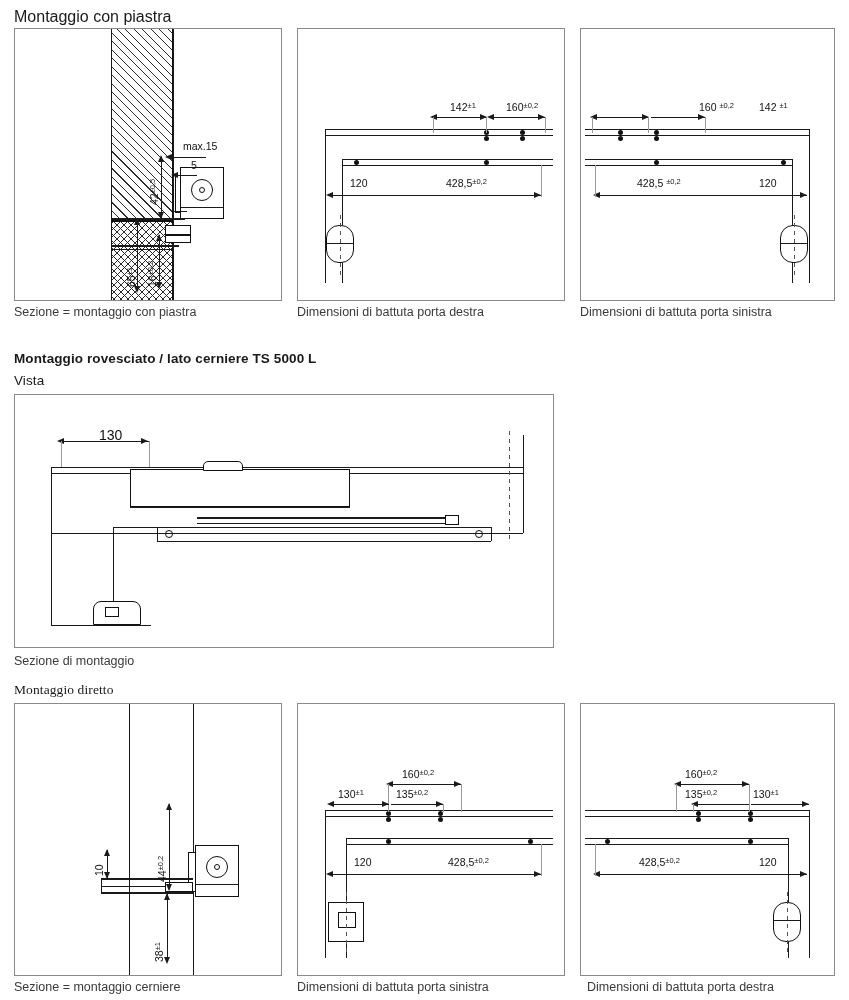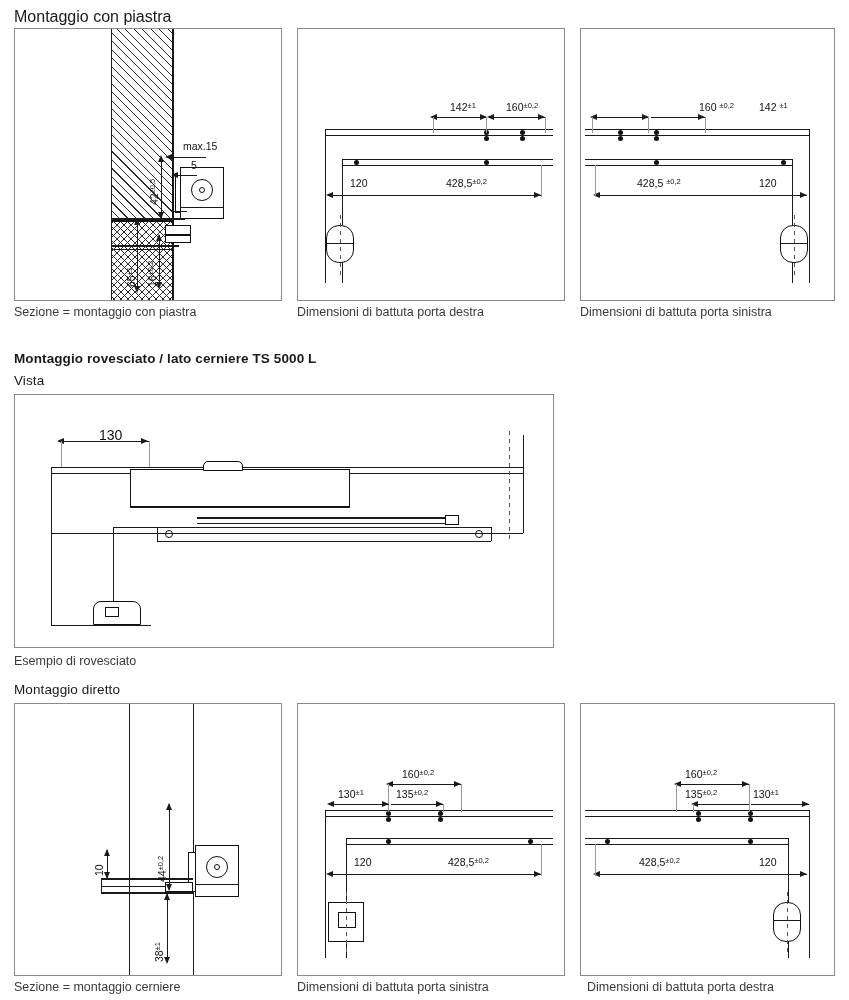--- a/index.html
+++ b/index.html
@@ -309,23 +309,23 @@
     <div class="dim bigdim" style="left:84px; top:32px;">
       <span>130</span>
     </div>
     <div class="ln h1px" style="left:46px; top:46px; width:88px;"></div>
     <div class="arrowL" style="left:42px; top:43px;"></div>
     <div class="arrowR" style="left:126px; top:43px;"></div>
     <div class="ln v1px lt" style="left:46px; top:46px; height:26px;"></div>
     <div class="ln v1px lt" style="left:134px; top:46px; height:26px;"></div>
   </div>
 
-  <div class="caption" style="position:absolute; left:14px; top:654px;">Esempio di rovesciato</div>
-
-  <div class="sec-title" style="position:absolute; left:14px; top:682px;">Montaggio diretto</div>
+  <div class="caption" style="position:absolute; left:14px; top:654px;">Sezione di montaggio</div>
+
+  <div class="sec-title" style="position:absolute; left:14px; top:682px;font-family:Liberation Serif, serif;">Montaggio diretto</div>
 
   <div class="panel" style="left:14px; top:703px; width:268px; height:273px; position:absolute;">
     <div class="ln v1px" style="left:114px; top:0; height:273px;"></div>
     <div class="ln v1px" style="left:178px; top:0; height:273px;"></div>
 
     <div class="rect fillw" style="left:180px; top:141px; width:44px; height:52px;"></div>
     <div class="circ" style="left:191px; top:152px; width:22px; height:22px;"></div>
     <div class="circ" style="left:199px; top:160px; width:6px; height:6px;"></div>
     <div class="ln h1px" style="left:180px; top:180px; width:44px;"></div>
     <div class="rect fillw" style="left:173px; top:148px; width:8px; height:40px;"></div>

